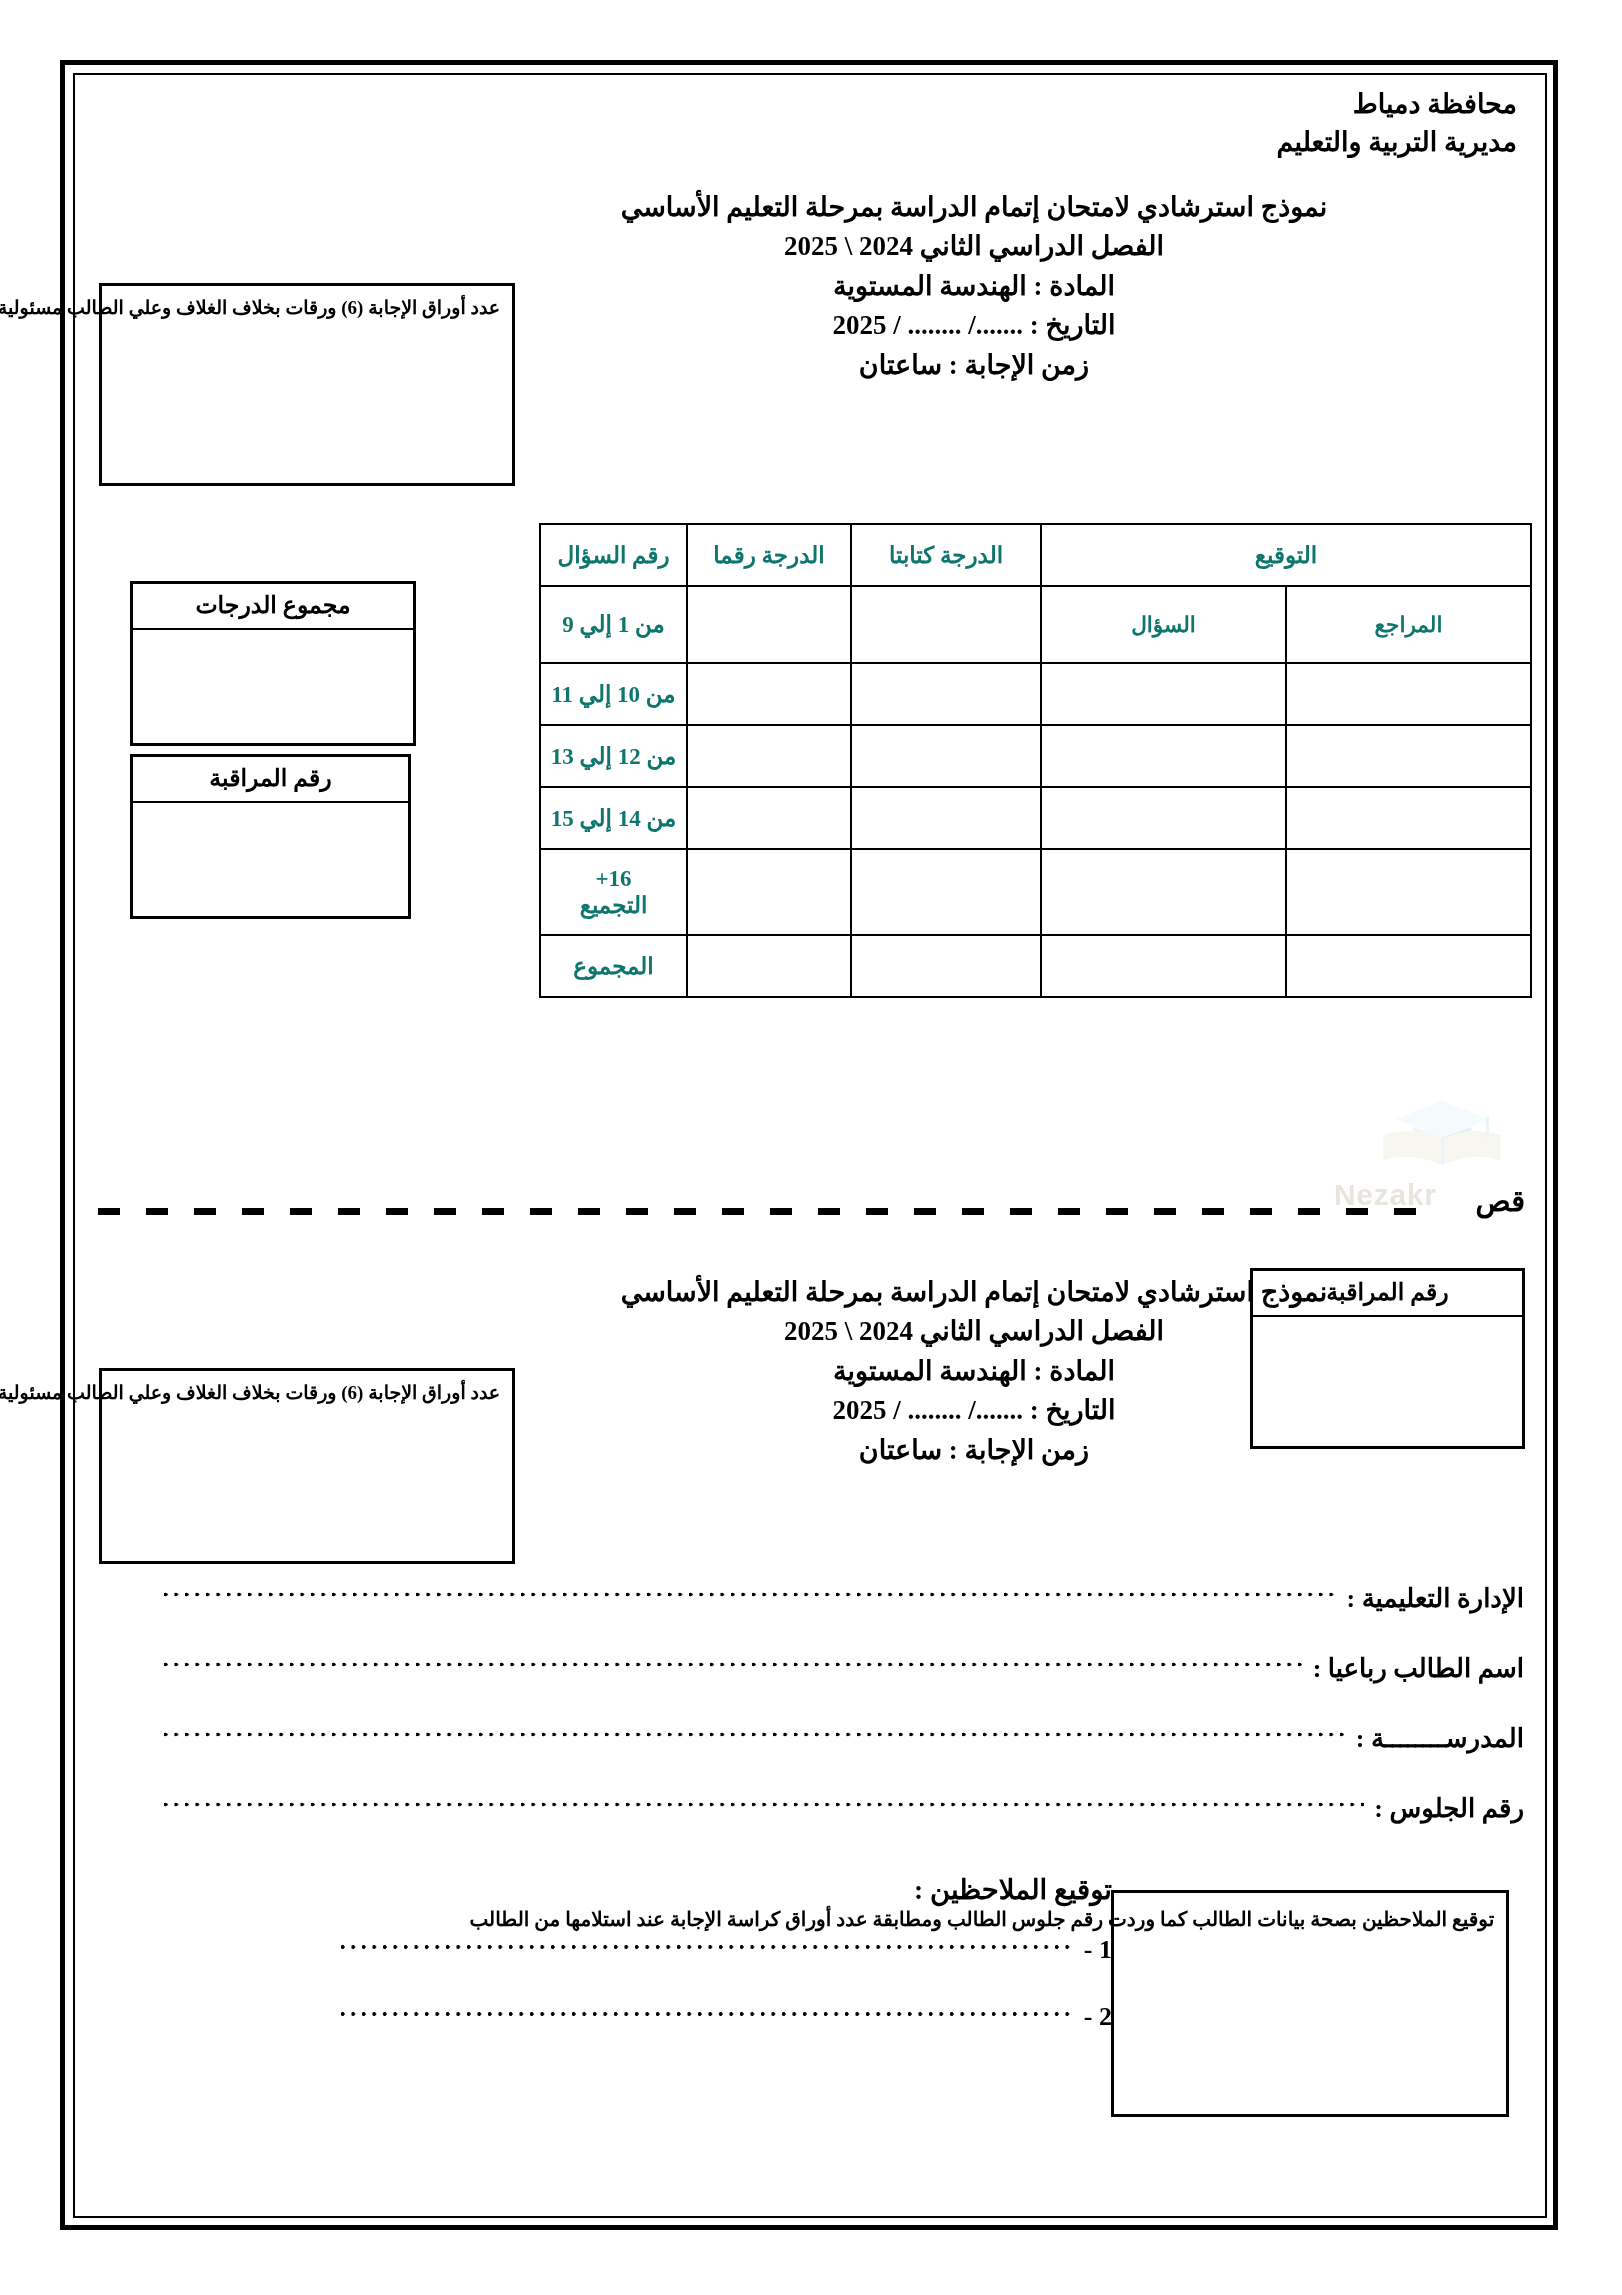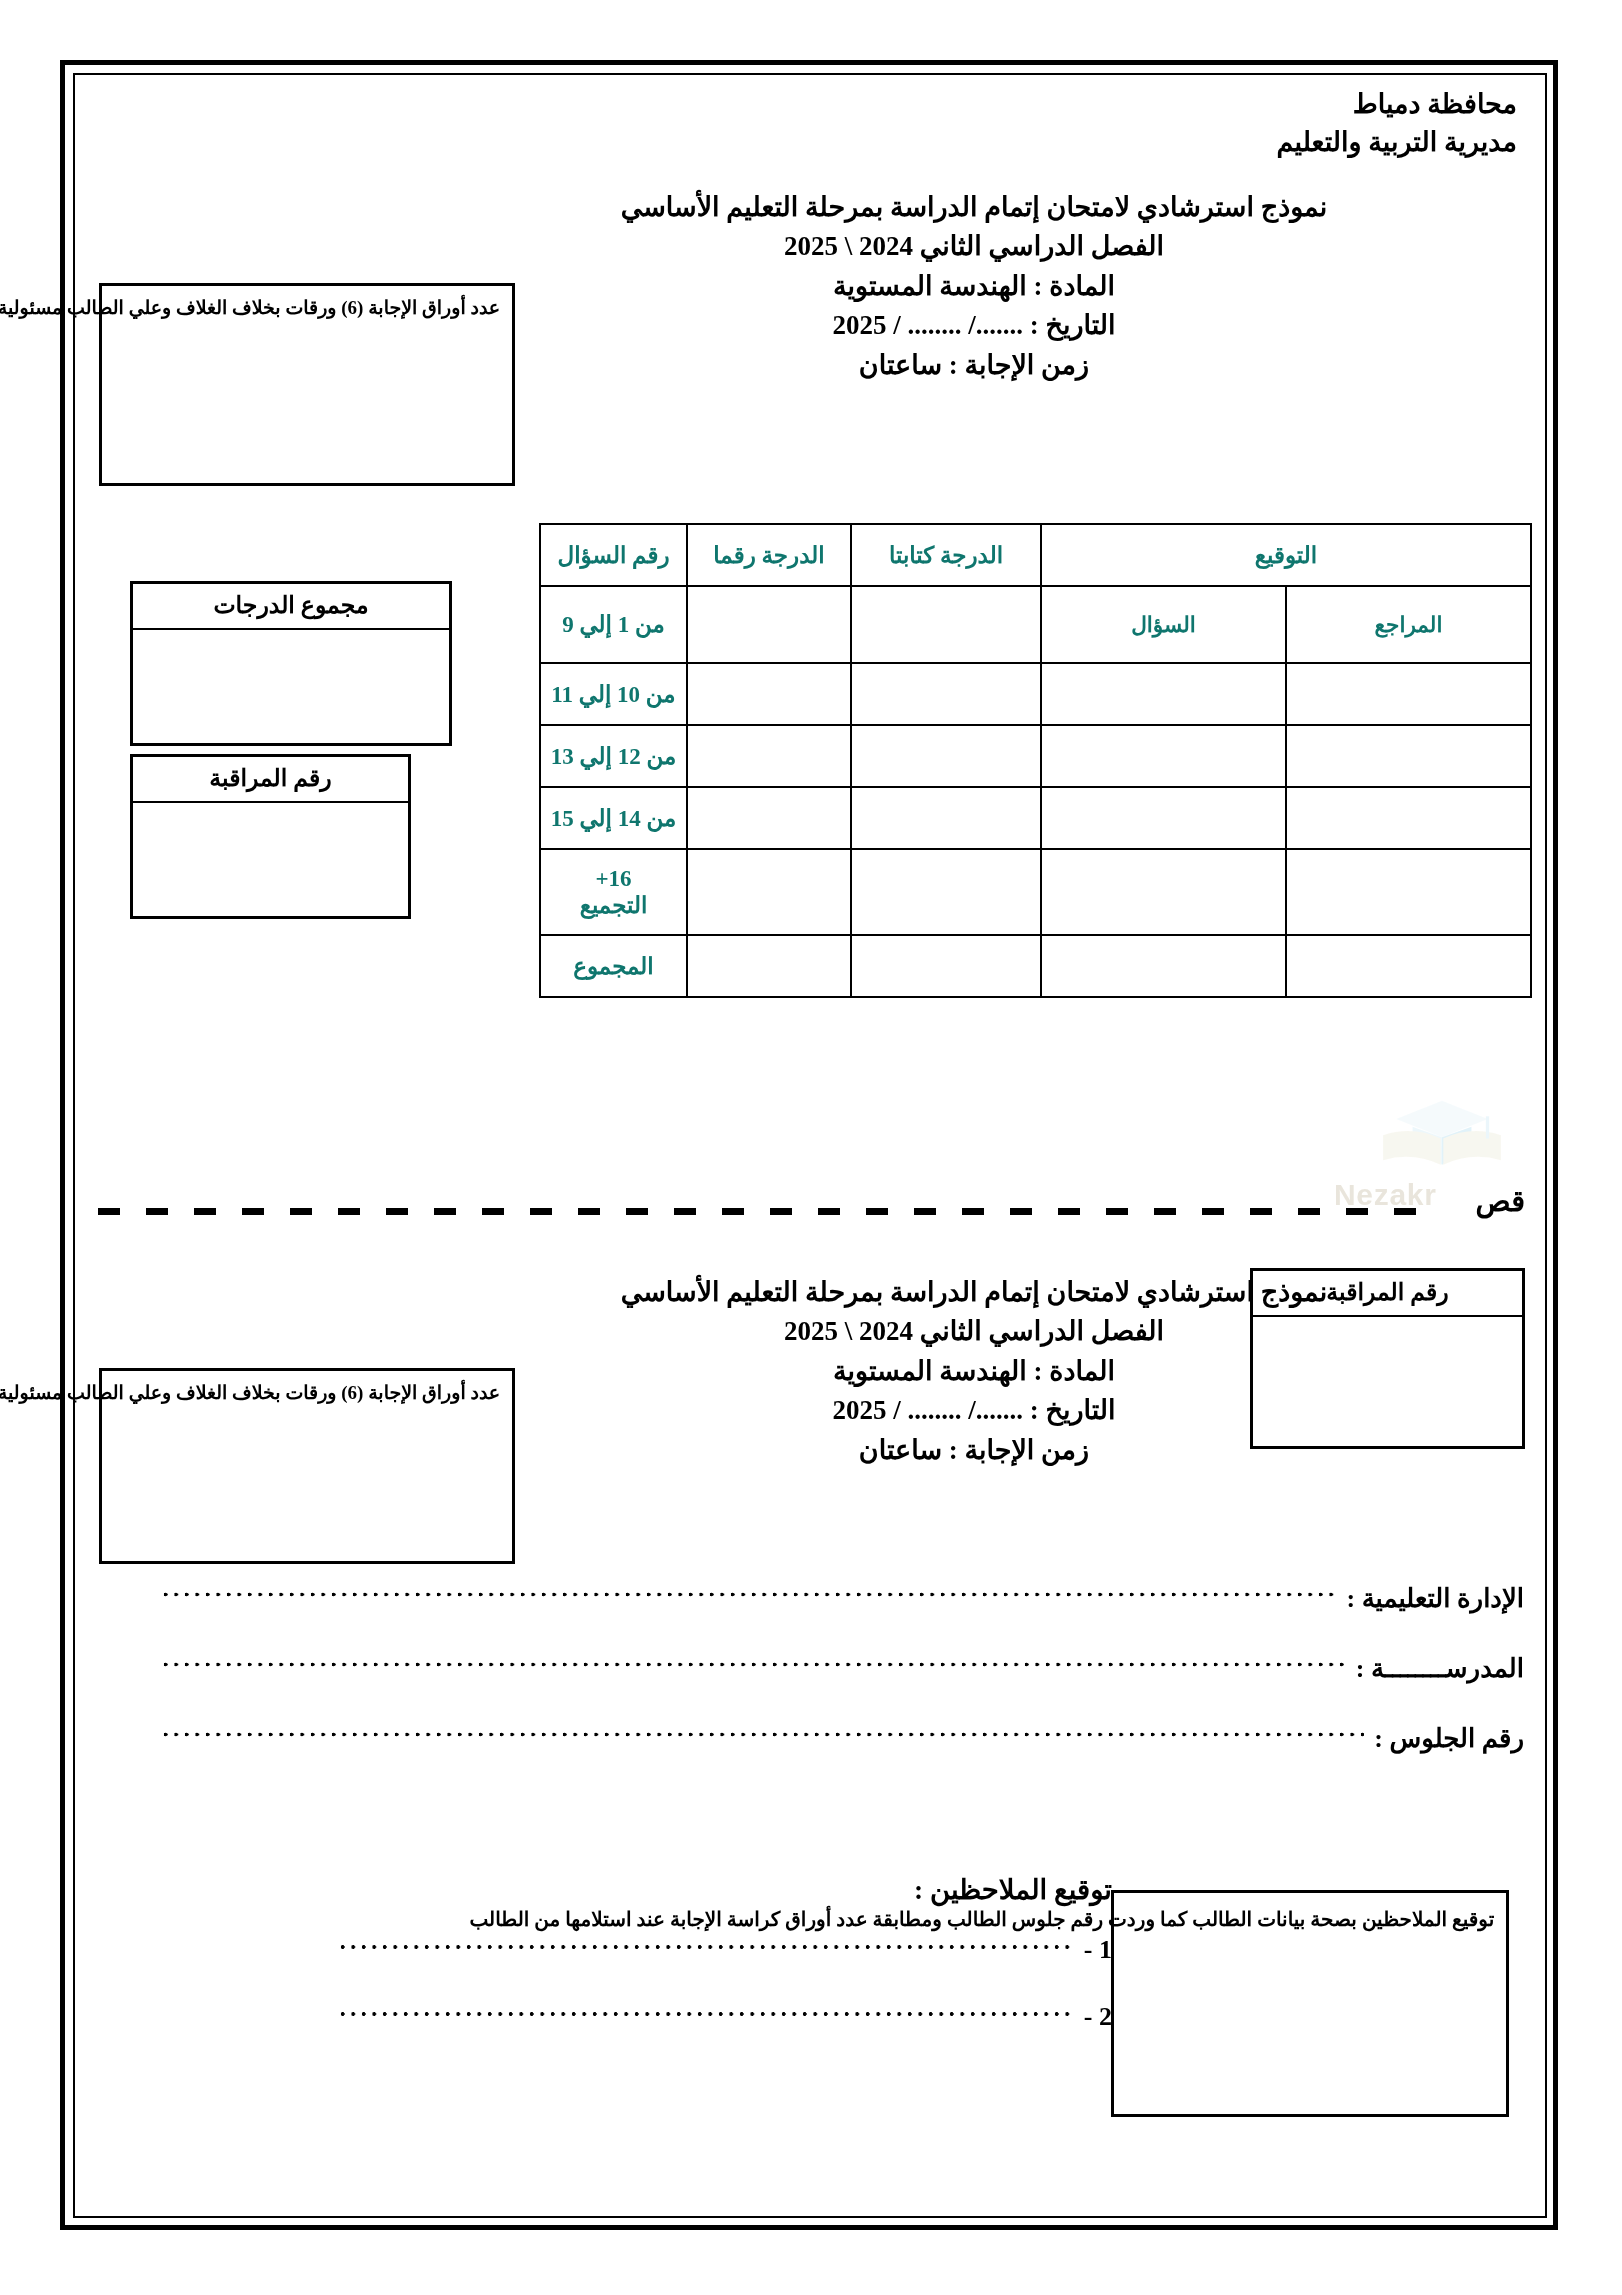--- a/index.html
+++ b/index.html
@@ -97,21 +97,21 @@
     border-bottom: 2.6px solid #000;
     text-align: center;
     font-size: 23.6px;
     padding: 7.2px 0 8.5px 0;
   }
   .stack-box .blank { height: calc(100% - 42px); }
 
   #total-marks-box {
     left: 130px;
     top: 581px;
-    width: 322px;
+    width: 286px;
     height: 165px;
   }
   #supervision-no-box-top {
     left: 130px;
     top: 754px;
     width: 281px;
     height: 165px;
   }
   #supervision-no-box-bottom {
     left: 1250px;
@@ -408,20 +408,24 @@
   <div class="cap ar">رقم المراقبة</div>
   <div class="blank"></div>
 </div>
 
 <div class="abs" id="student-fields">
   <div class="field-row">
     <div class="ar field-label">الإدارة التعليمية :</div>
     <div class="dots"></div>
   </div>
   <div class="field-row">
+    <div class="ar field-label">اسم الطالب رباعيا :</div>
+    <div class="dots"></div>
+  </div>
+  <div class="field-row">
     <div class="ar field-label">المدرســــــــة :</div>
     <div class="dots"></div>
   </div>
   <div class="field-row">
     <div class="ar field-label">رقم الجلوس :</div>
     <div class="dots"></div>
   </div>
 </div>
 
 <div class="abs" id="observer-sign">

